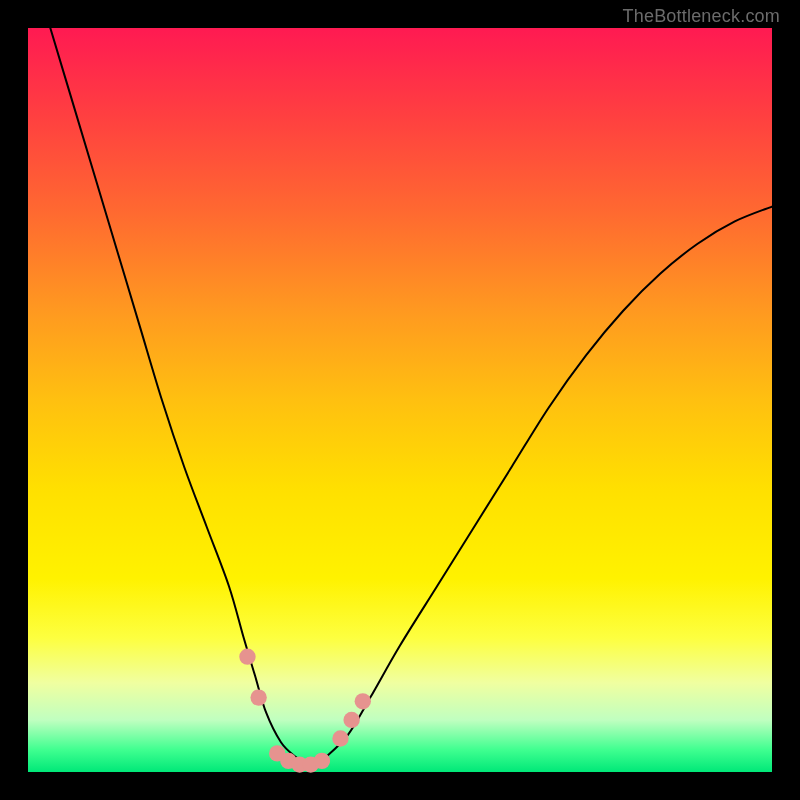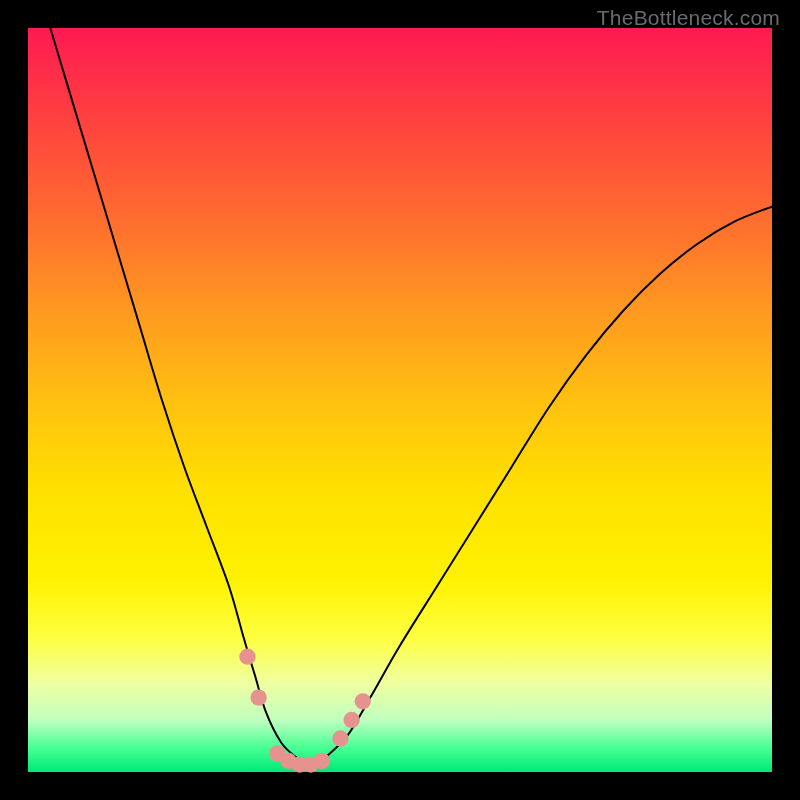--- a/index.html
+++ b/index.html
@@ -31,21 +31,21 @@
       #c0ffc0 93%,
       #40ff90 97%,
       #00e878 100%
     );
   }
   .watermark {
     position: absolute;
     top: 6px;
     right: 20px;
     color: #6b6b6b;
-    font-size: 21px;
+    font-size: 18px;
     font-weight: 500;
     letter-spacing: 0.2px;
     z-index: 20;
   }
   svg.curves {
     position: absolute;
     left: 0;
     top: 0;
     width: 744px;
     height: 744px;

